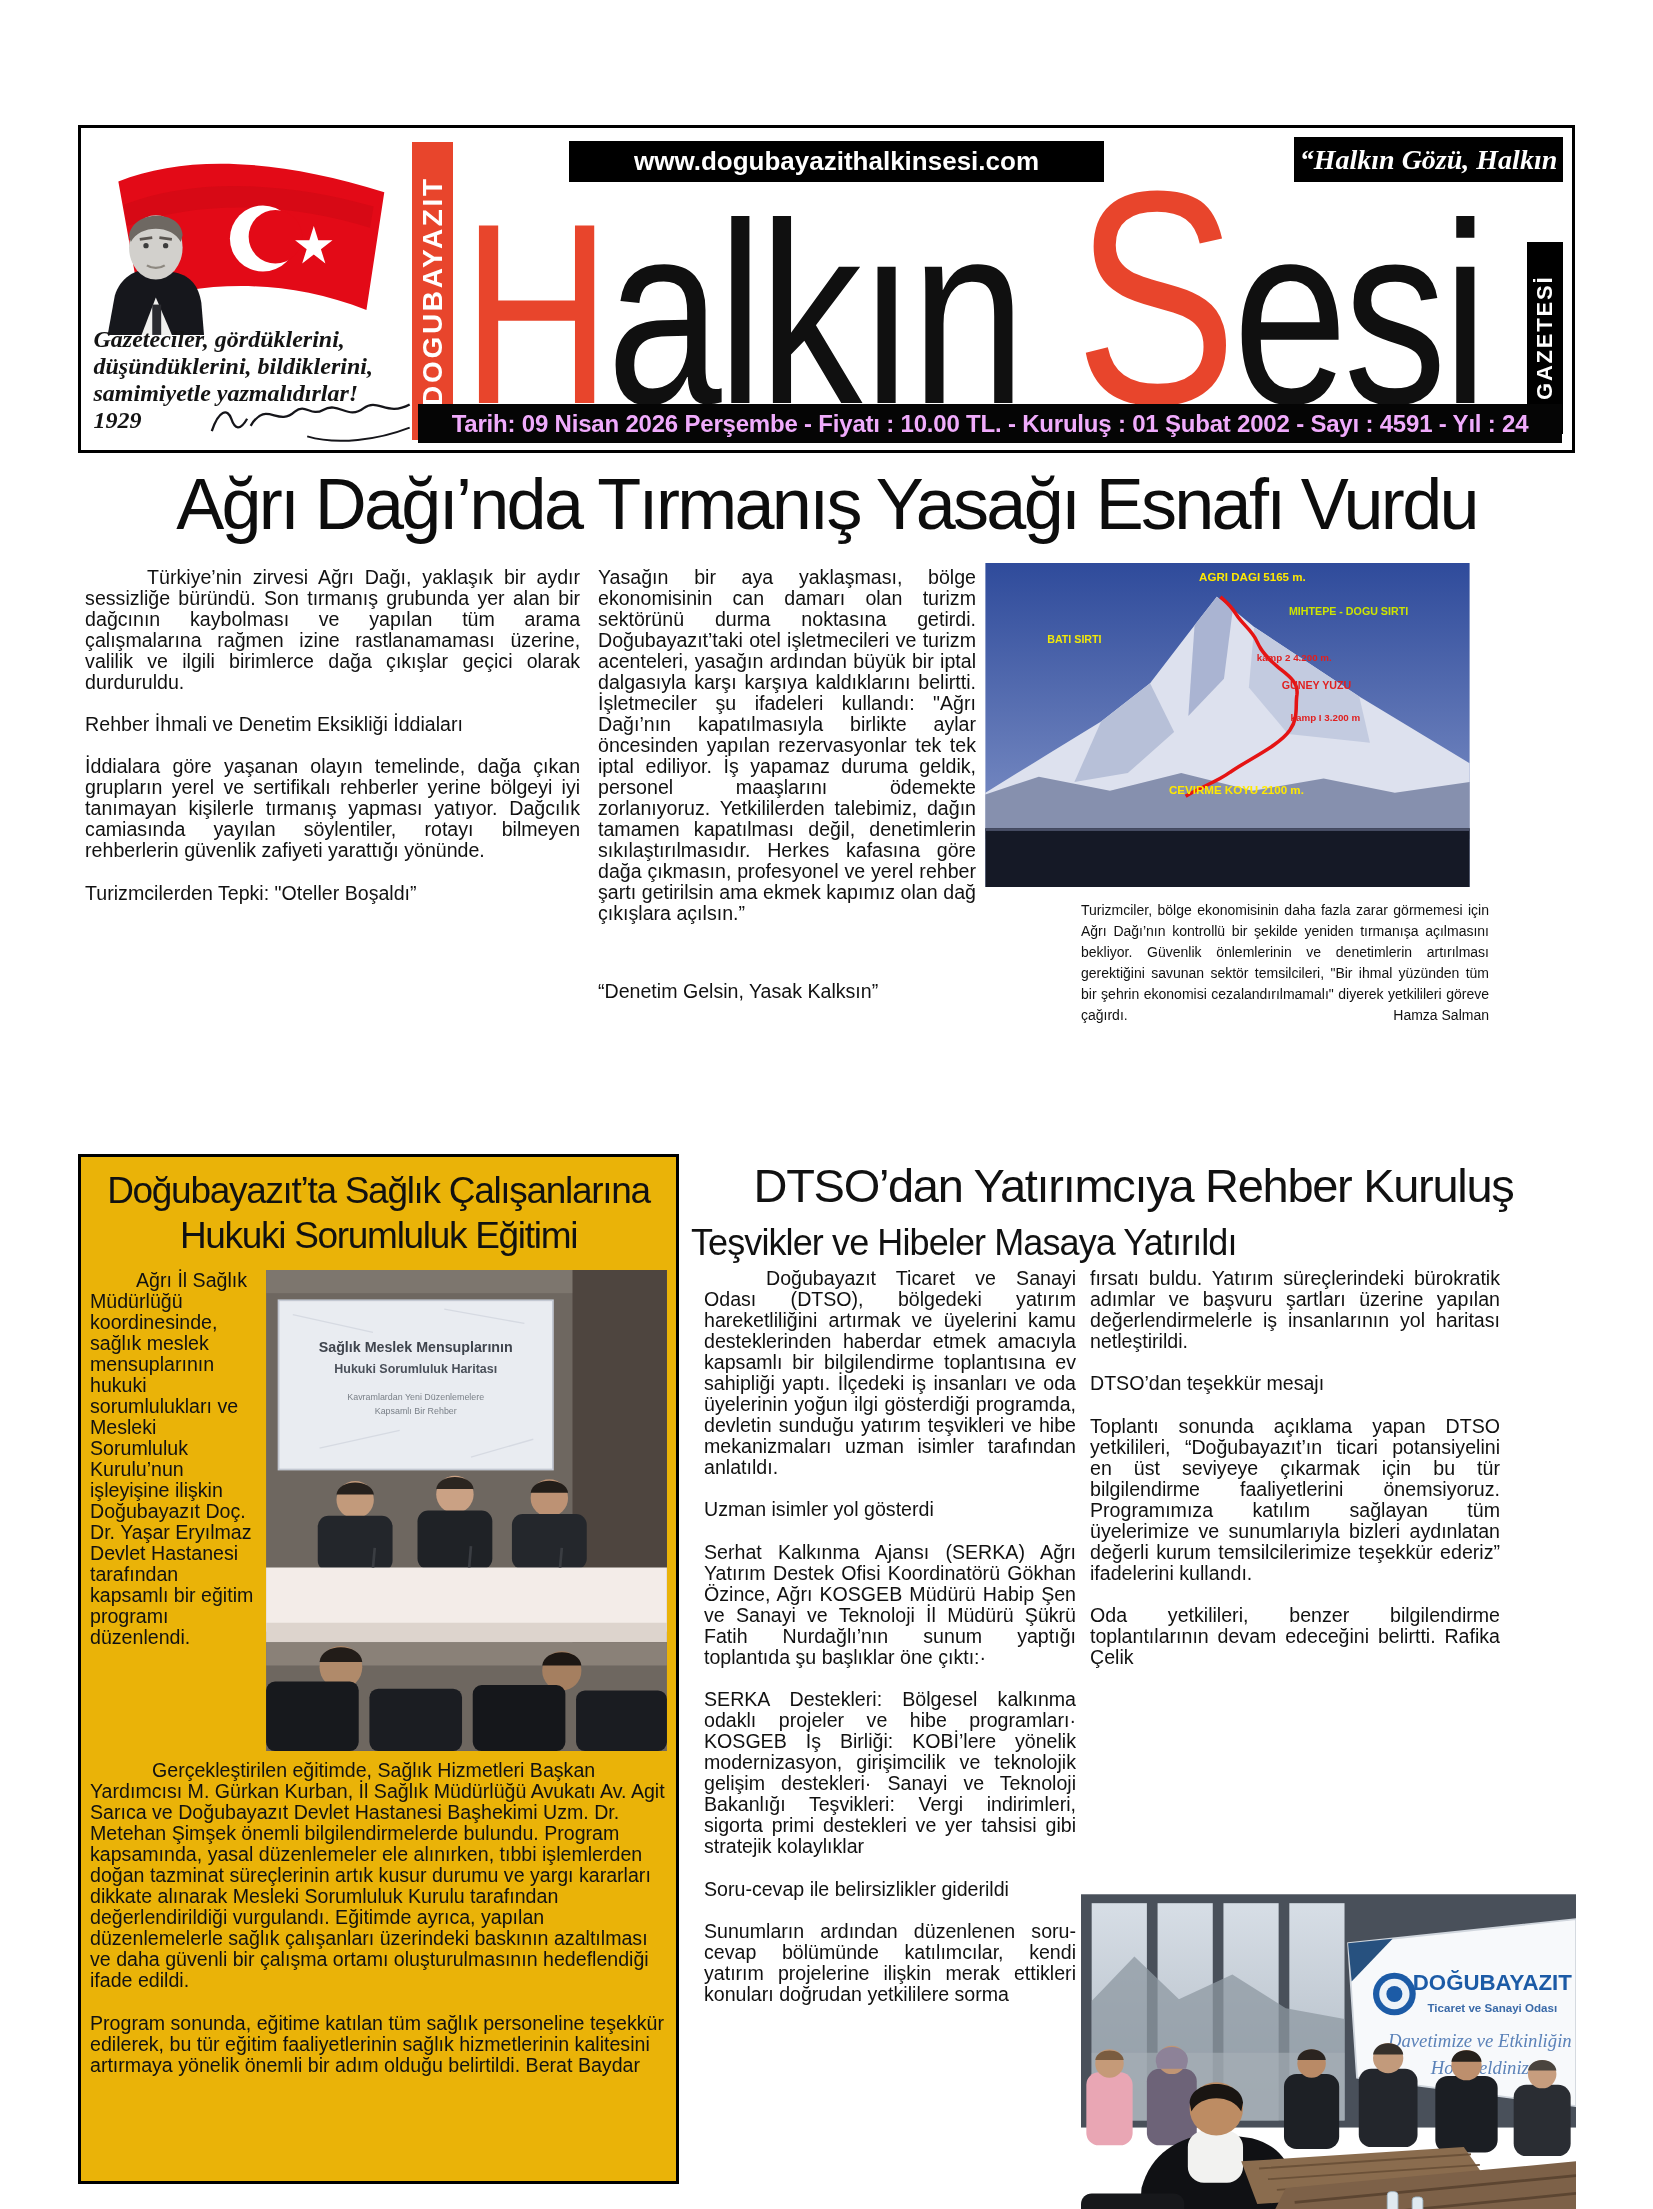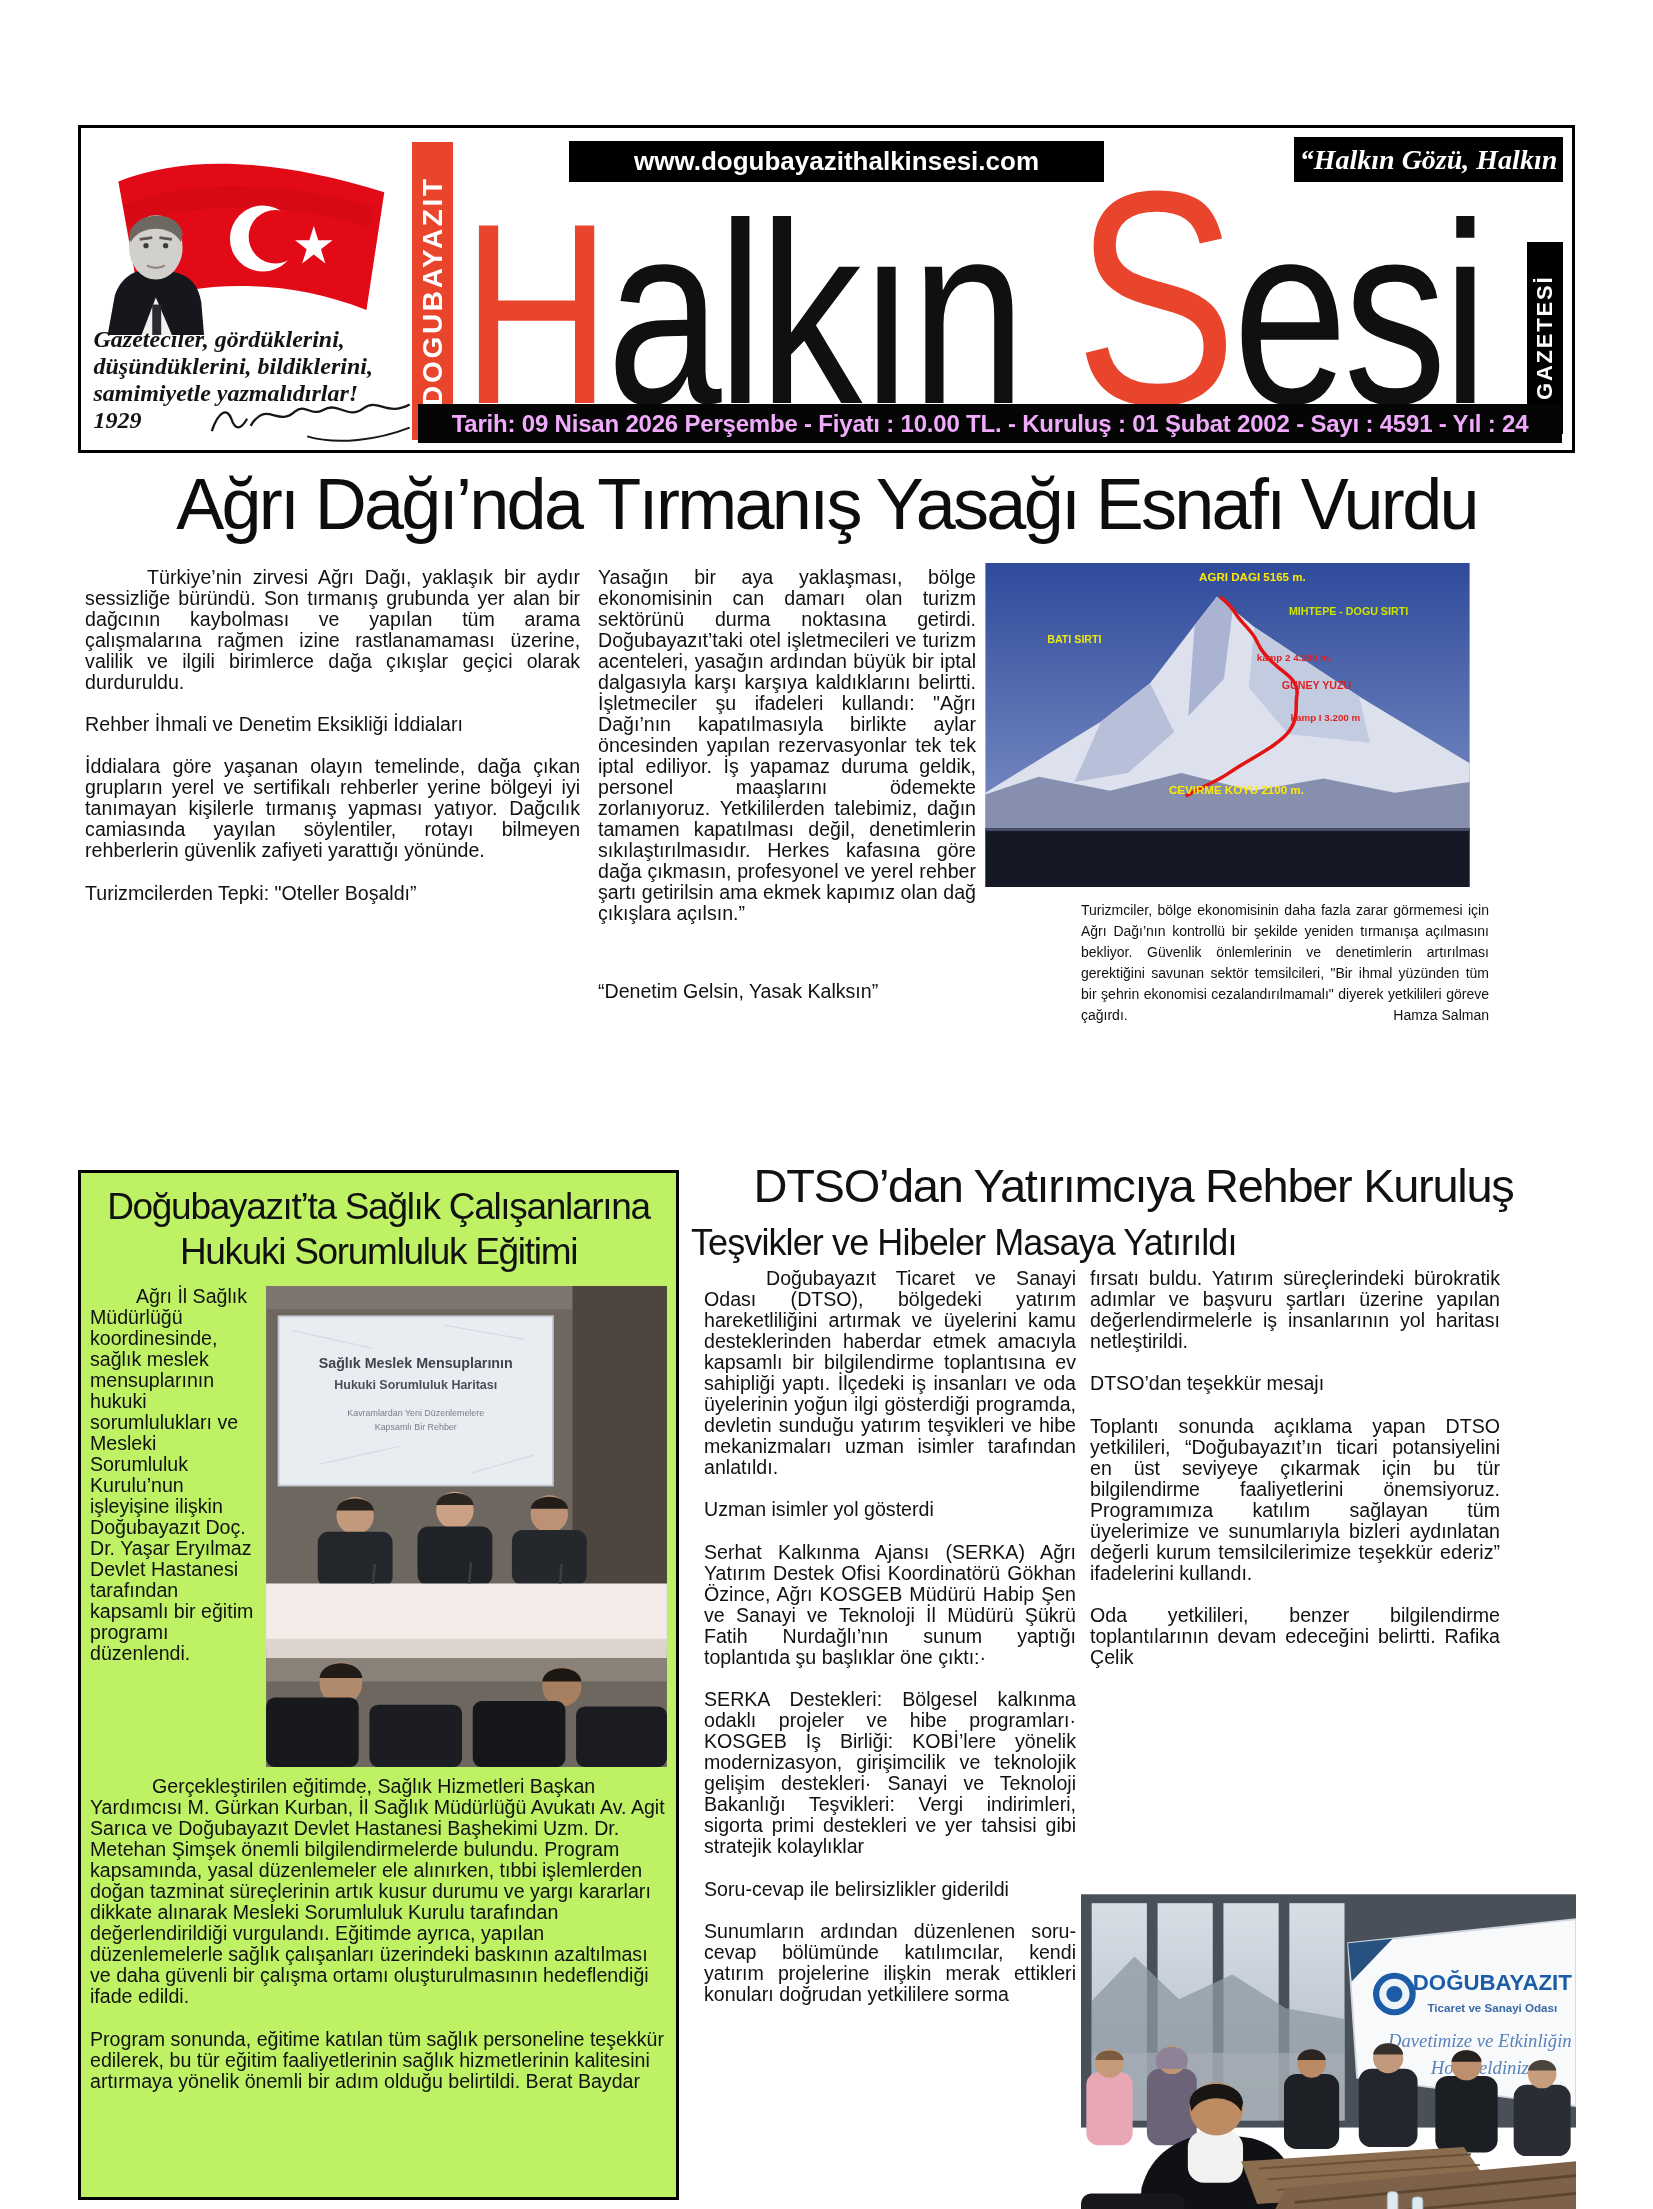--- a/index.html
+++ b/index.html
@@ -46,21 +46,21 @@
   .indent { text-indent:62px; }
   .gap-top { margin-top:57px !important; }
   .col1 { left:7.1px; width:495px; }
   .col2 { left:520px; width:378px; }
   .mountain-wrap { position:absolute; left:907px; top:0; width:485px; height:324px; }
   .caption { position:absolute; left:1003px; top:337px; width:408px;
     font-size:14px; line-height:21px; text-align:justify; }
   .caption .author { float:right; }
   
   .health-box { position:absolute; left:78px; top:1154px; width:601px; height:1030px;
-    border:3.6px solid #000; box-sizing:border-box; background:#bef264;margin-top:16px; }
+    border:3.6px solid #000; box-sizing:border-box; background:#eab308; }
   .health-title { text-align:center; font-size:37px; line-height:1.22;
     letter-spacing:-1.3px; margin:10.7px 7.1px 12.5px 7.1px; font-weight:400; }
   .health-body { margin:0 9px; font-size:19.6px; line-height:21px; }
   .training-wrap { float:right; width:401px; height:481px; margin:0 0 9px 9px; }
   .health-intro { text-align:left; margin:0; }
   .health-intro .ind { display:inline-block; width:46px; }
   .health-p { clear:both; text-align:left; margin:21.4px 0 0 0; }
   
   .dtso { position:absolute; left:691px; top:1154px; width:885px; height:1056px; }
   .dtso-title { text-align:center; font-size:47px; letter-spacing:-1.3px;

